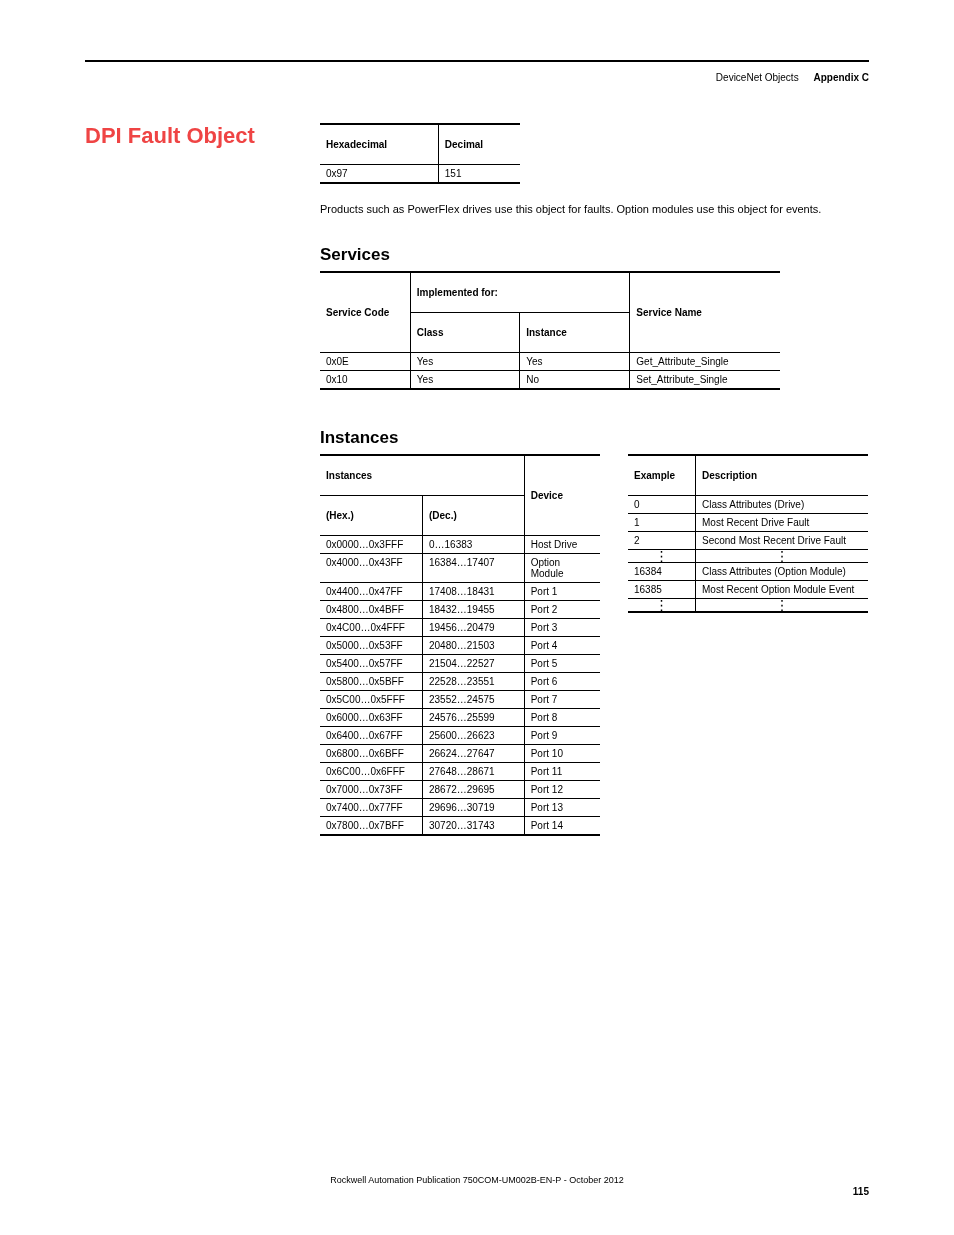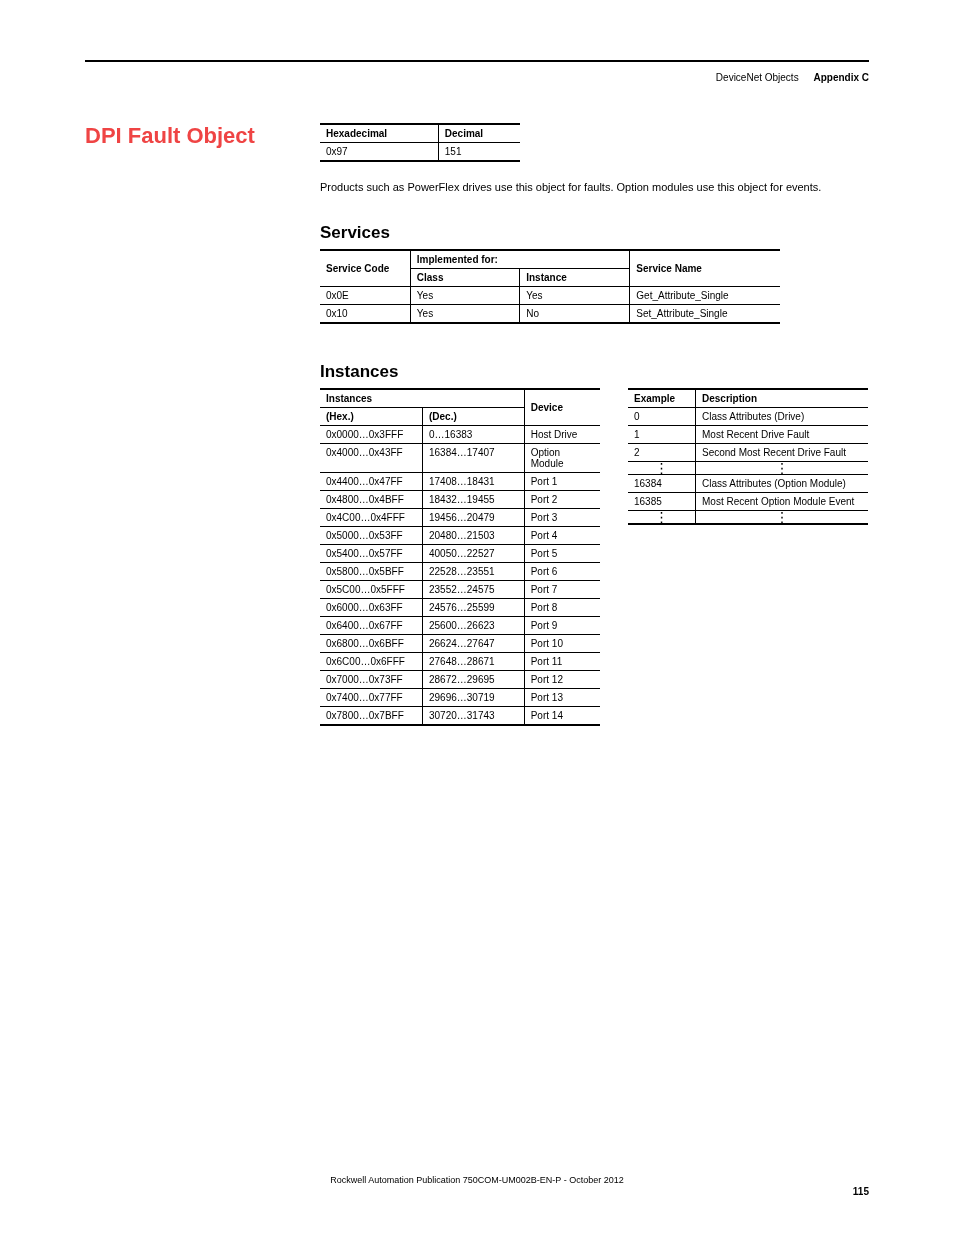--- a/index.html
+++ b/index.html
@@ -55,21 +55,21 @@
     font-size: 17px;
     margin: 0 0 6px 0;
   }
   table {
     border-collapse: collapse;
     font-size: 10px;
   }
   th {
     font-weight: 700;
     text-align: left;
-    padding: 3px 6px;
+    padding: 14px 6px;
     border: 1px solid #000;
   }
   td {
     padding: 3px 6px;
     border: 1px solid #000;
     vertical-align: top;
   }
   table.no-outer-vertical th:first-child,
   table.no-outer-vertical td:first-child { border-left: none; }
   table.no-outer-vertical th:last-child,
@@ -213,21 +213,21 @@
                 <td>19456…20479</td>
                 <td>Port 3</td>
               </tr>
               <tr>
                 <td>0x5000…0x53FF</td>
                 <td>20480…21503</td>
                 <td>Port 4</td>
               </tr>
               <tr>
                 <td>0x5400…0x57FF</td>
-                <td>40050…22527</td>
+                <td>21504…22527</td>
                 <td>Port 5</td>
               </tr>
               <tr>
                 <td>0x5800…0x5BFF</td>
                 <td>22528…23551</td>
                 <td>Port 6</td>
               </tr>
               <tr>
                 <td>0x5C00…0x5FFF</td>
                 <td>23552…24575</td>

